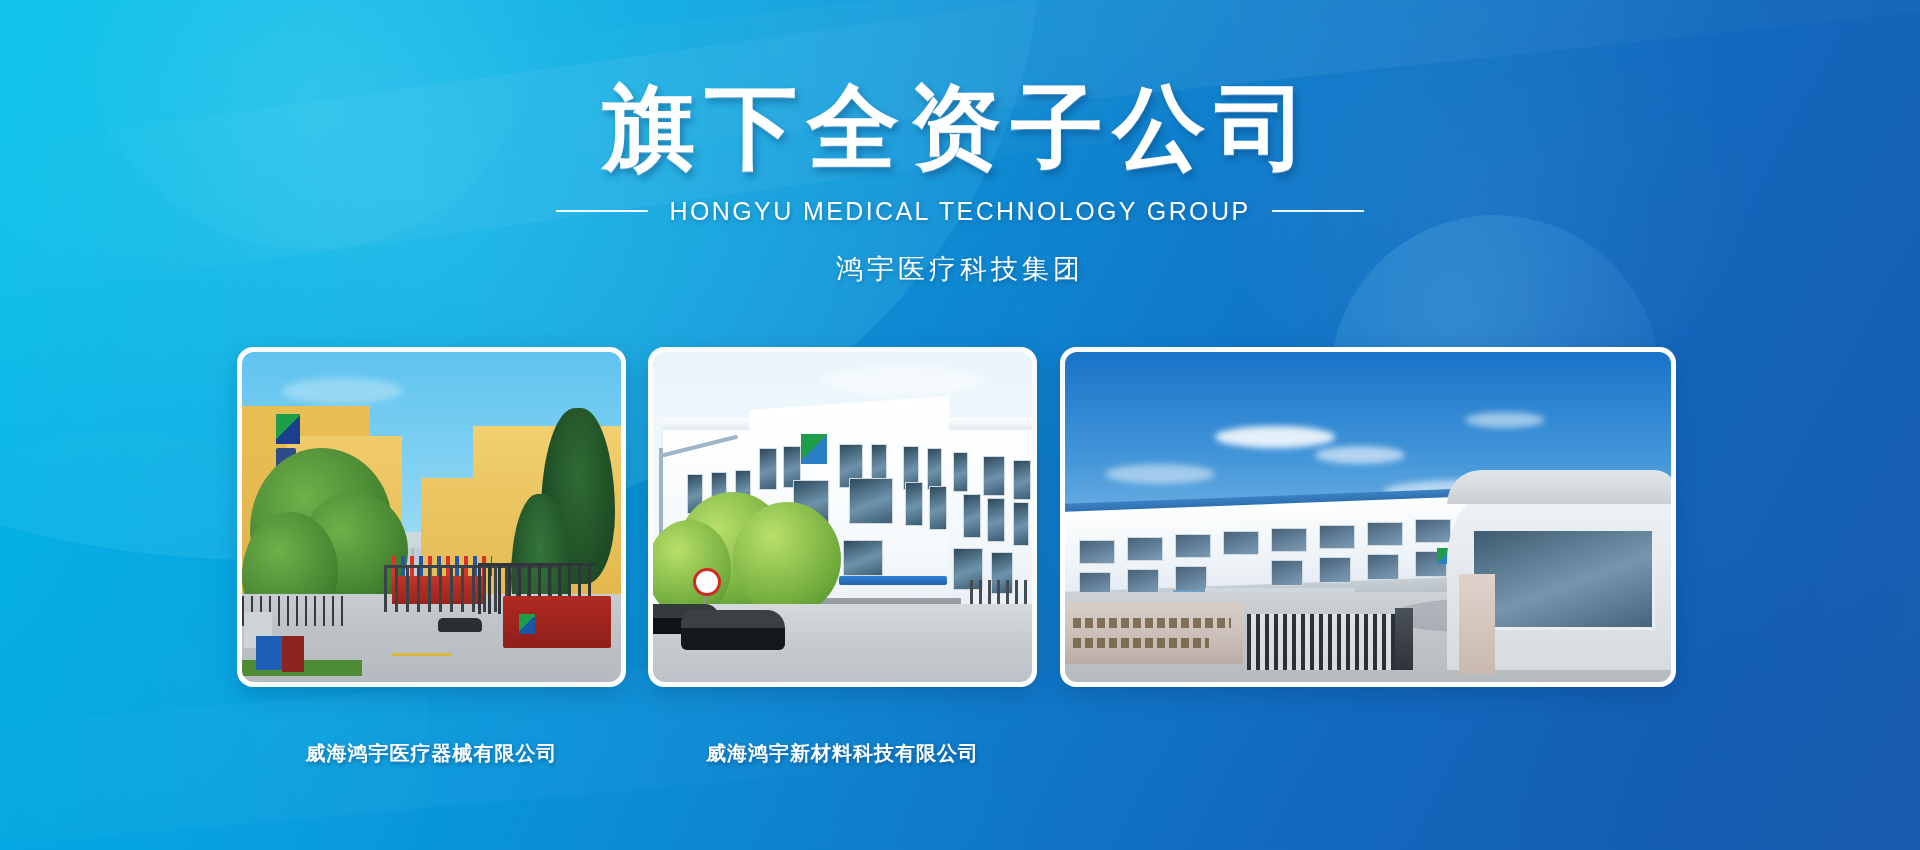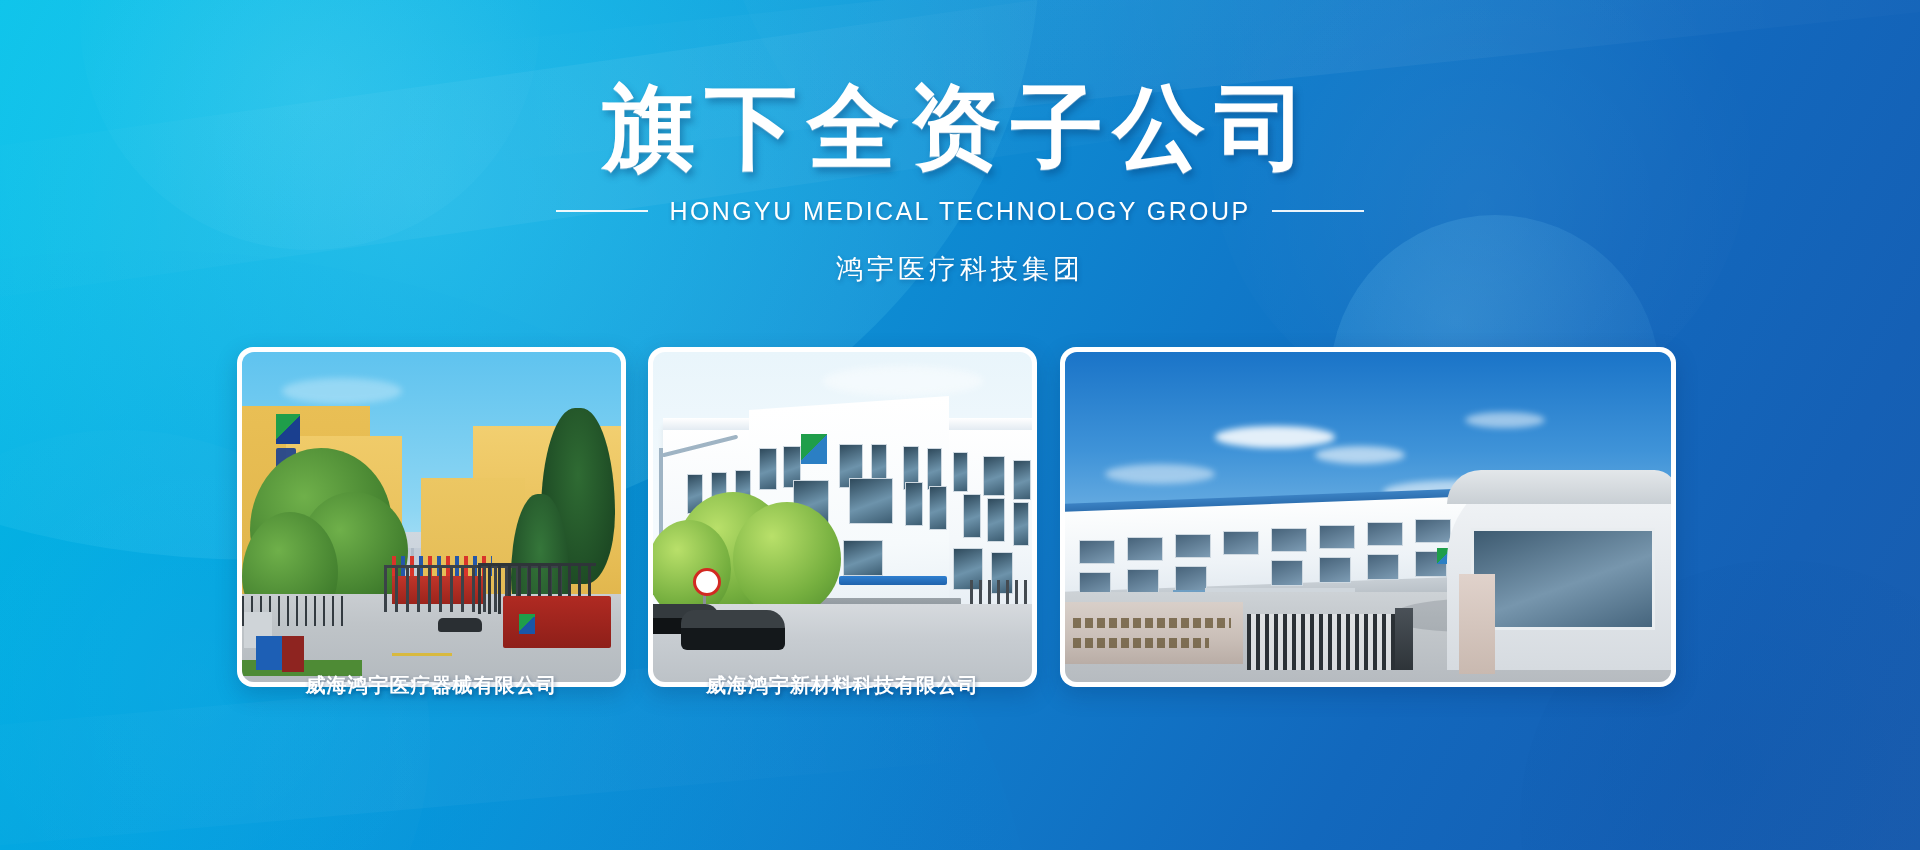--- a/index.html
+++ b/index.html
@@ -90,21 +90,21 @@
     box-shadow:0 8px 22px rgba(0,40,90,.22);
     box-sizing:border-box;
   }
   .card .photo{
     width:100%;height:100%;border-radius:12px;overflow:hidden;position:relative;
   }
   .card1{left:237px;width:389px;}
   .card2{left:648px;width:389px;}
   .card3{left:1060px;width:616px;}
 
-  .cap-row{position:absolute;left:0;top:672px;width:1704px;height:40px;}
+  .cap-row{position:absolute;left:0;top:740px;width:1704px;height:40px;}
   .caption{
     position:absolute;top:0;text-align:center;color:#ffffff;
     font-size:20px;font-weight:700;letter-spacing:1px;
     text-shadow:1px 2px 4px rgba(0,45,95,.45);
     white-space:nowrap;
   }
   .cap1{left:237px;width:389px;}
   .cap2{left:648px;width:389px;}
   .cap3{left:1060px;width:616px;}
 

